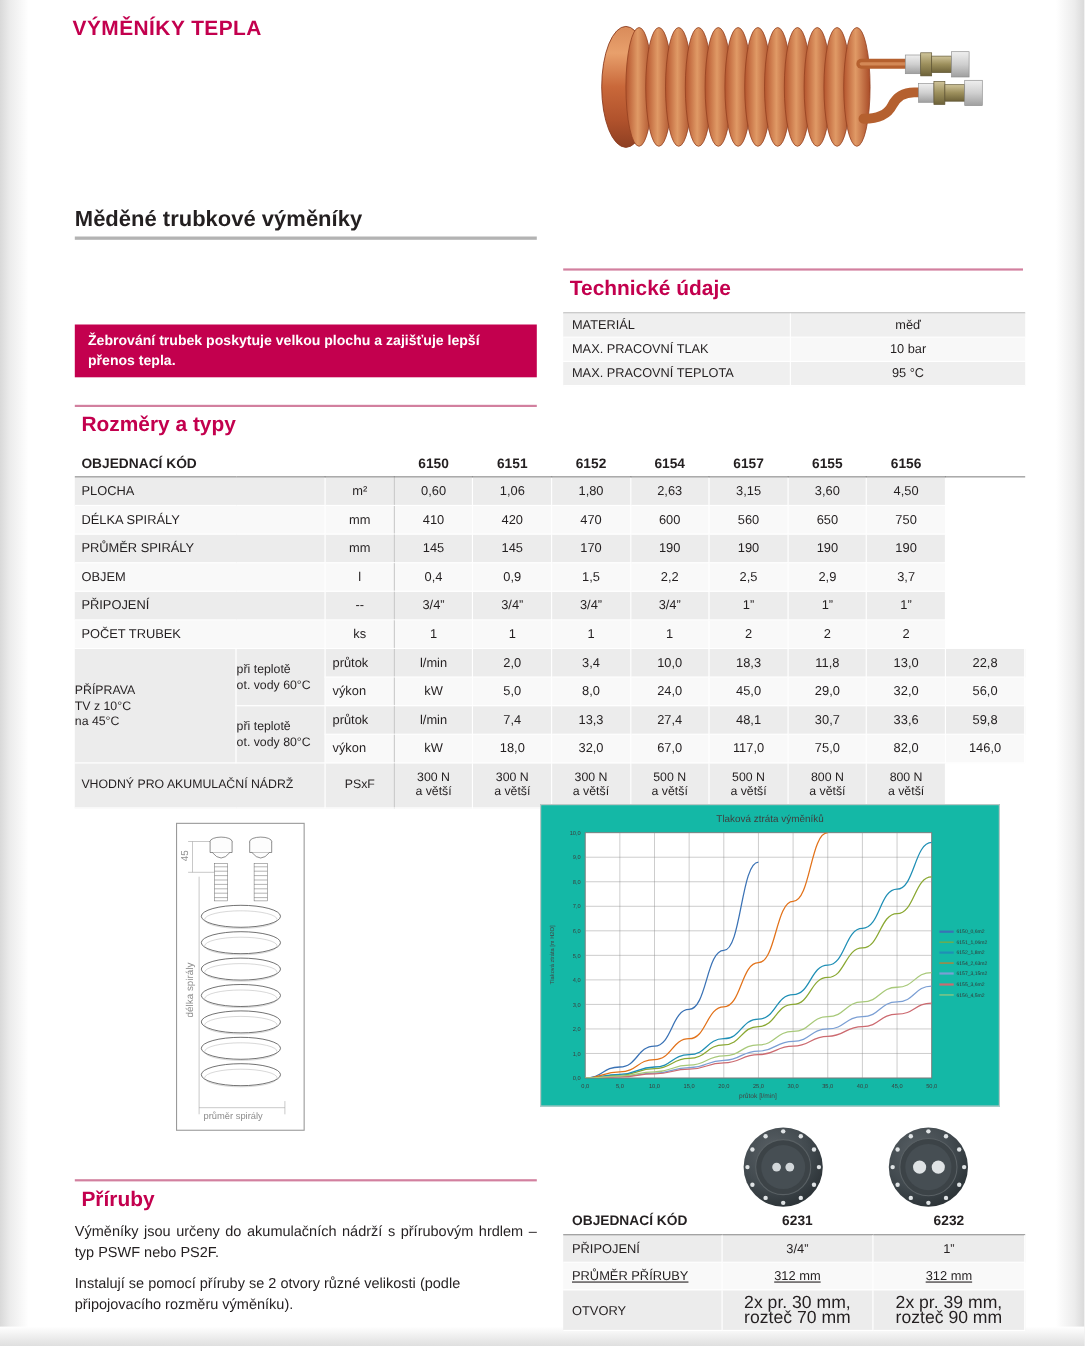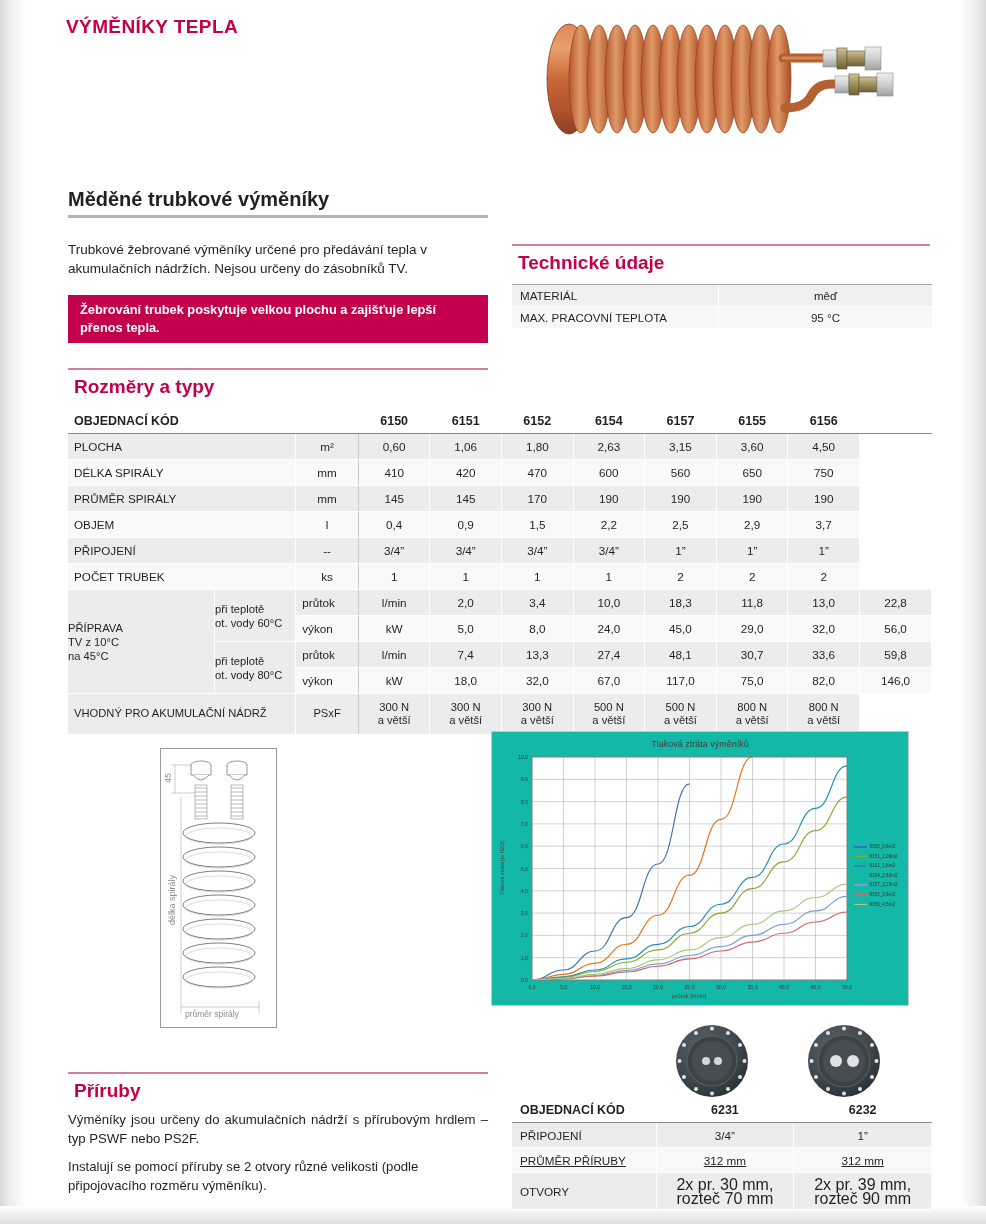--- a/index.html
+++ b/index.html
@@ -182,31 +182,34 @@
         <rect x="308" y="64" width="14" height="17" fill="url(#plas)" stroke="#8e8e8e" stroke-width="0.6"></rect>
         <rect x="322" y="62" width="10" height="21" fill="url(#brass)" stroke="#5c5230" stroke-width="0.6"></rect>
         <rect x="332" y="65" width="18" height="15" fill="url(#brass)" stroke="#5c5230" stroke-width="0.6"></rect>
         <rect x="350" y="61" width="16" height="23" fill="url(#plas)" stroke="#8e8e8e" stroke-width="0.6"></rect>
       </g>
     </svg>
   </div>
 
   <div class="h2-title">Měděné trubkové výměníky</div>
   <div class="h2-rule"></div>
-  <div class="intro">Trubkové žebrované výměníky určené pro předávání tepla v akumulačních nádržích. Nejsou určeny do zásobníků TV.</div>
   <div class="callout">Žebrování trubek poskytuje velkou plochu a zajišťuje lepší přenos tepla.</div>
 
   <div class="td-rule"></div>
   <div class="td-title">Technické údaje</div>
   <div class="td-head-line"></div>
   <table class="td-table">
     <tbody>
       <tr>
         <td class="k">MATERIÁL</td>
         <td class="v">měď</td>
+      </tr>
+      <tr>
+        <td class="k">MAX. PRACOVNÍ TLAK</td>
+        <td class="v">10 bar</td>
       </tr>
       <tr>
         <td class="k">MAX. PRACOVNÍ TEPLOTA</td>
         <td class="v">95 °C</td>
       </tr>
     </tbody>
   </table>
 
   <div class="rt-rule"></div>
   <div class="rt-title">Rozměry a typy</div>

